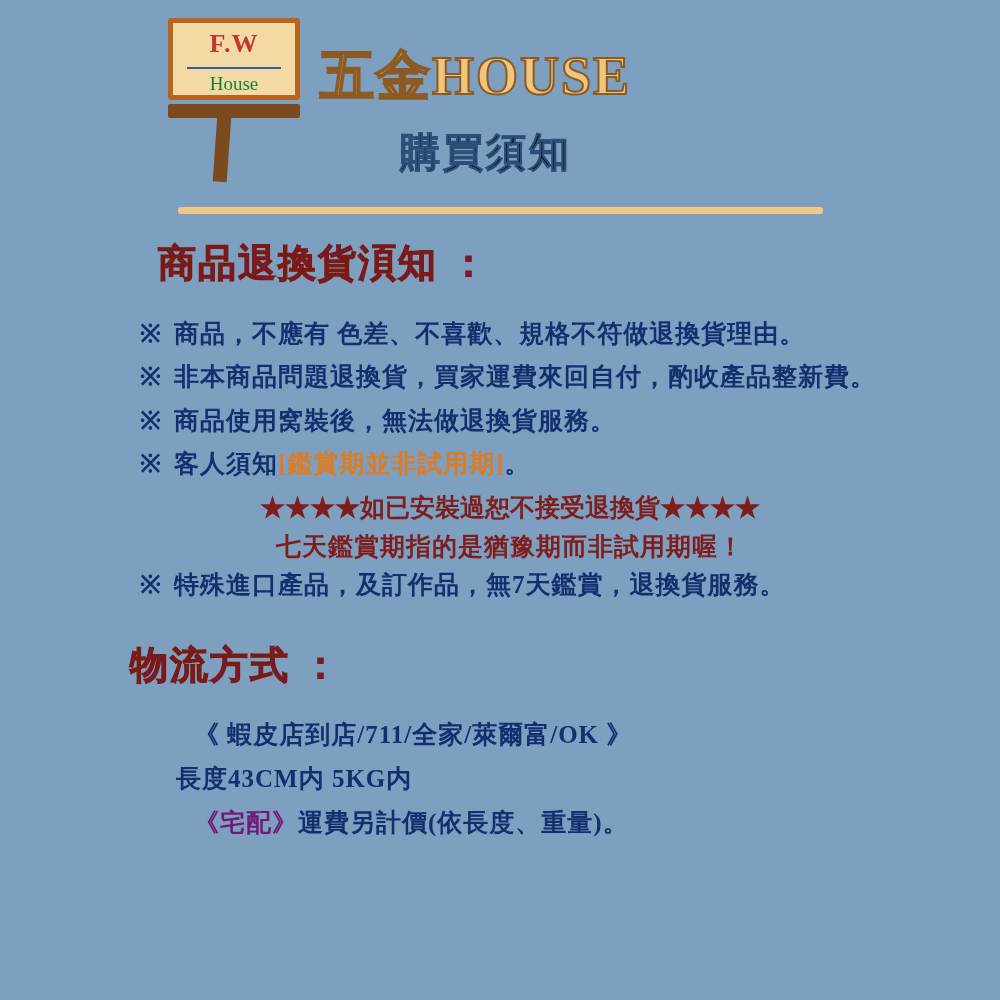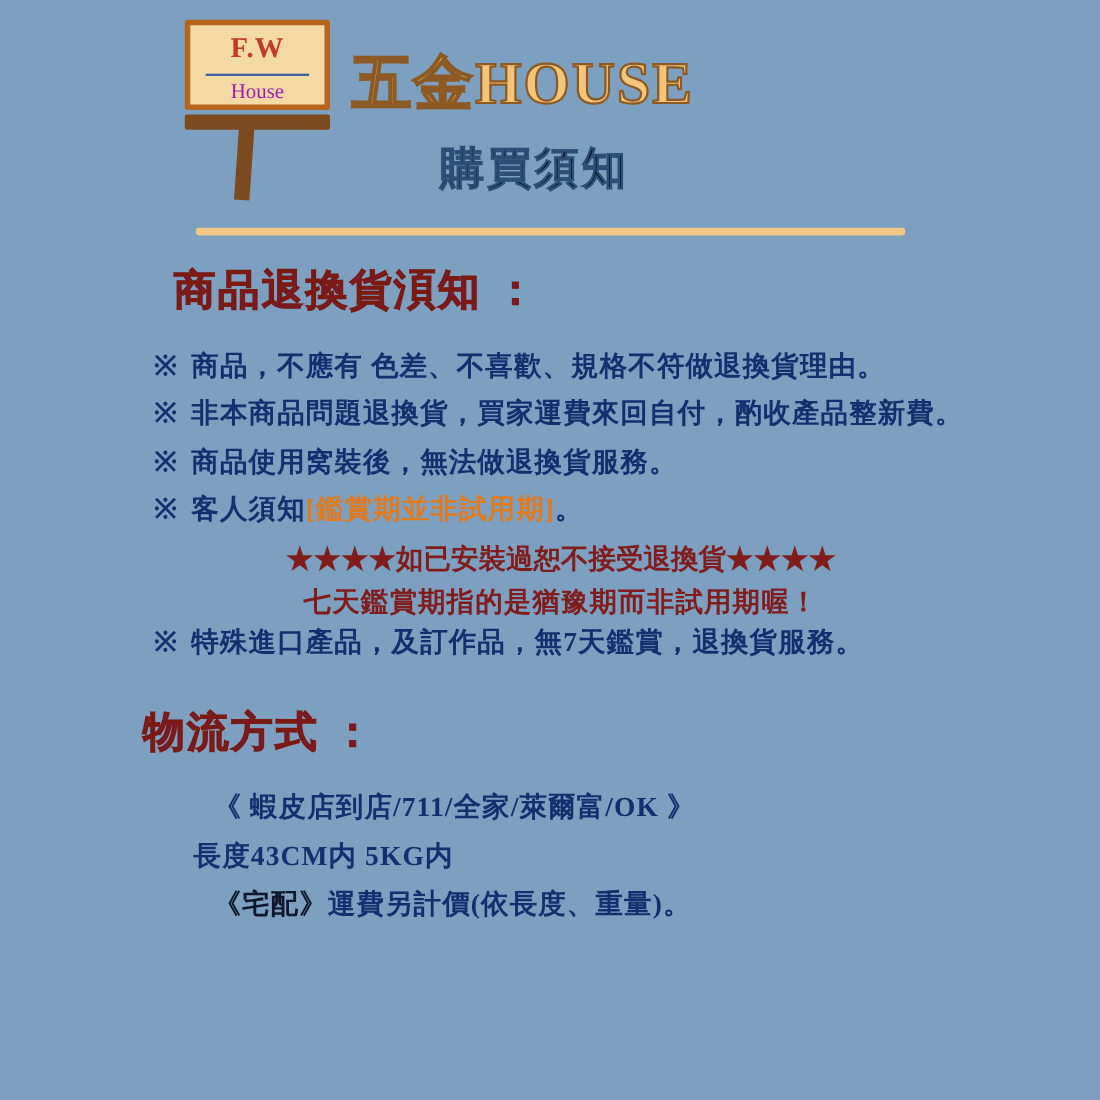--- a/index.html
+++ b/index.html
@@ -64,21 +64,21 @@
     height: 2px;
     background: #2f5f9e;
   }
   .sign-house {
     position: absolute;
     top: 50px;
     left: 0;
     right: 0;
     text-align: center;
     font-size: 19px;
-    color: #a21caf;
+    color: #15803d;
     font-family: "Liberation Serif", serif;
   }
   .sign-post {
     position: absolute;
     left: 50px;
     top: 88px;
     width: 14px;
     height: 76px;
     background: #7b4a1e;
     transform: rotate(4deg);
@@ -196,21 +196,21 @@
     color: #13306e;
     font-family: "Liberation Serif", serif;
     letter-spacing: 1px;
     margin-bottom: 14px;
     line-height: 1.2;
   }
   .log-line.indent {
     padding-left: 18px;
   }
   .tag-red {
-    color: #0f172a;
+    color: #701a75;
   }
   .log-note {
     text-align: center;
     font-size: 23px;
     font-weight: bold;
     color: #13306e;
     font-family: "Liberation Serif", serif;
     letter-spacing: 1px;
     margin-top: 4px;
   }

